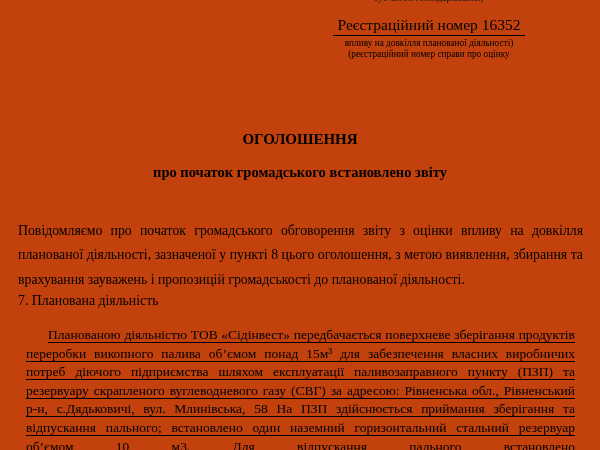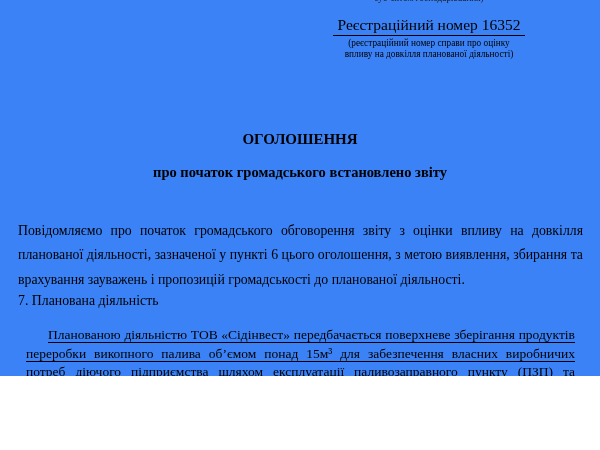--- a/index.html
+++ b/index.html
@@ -1,20 +1,20 @@
 <!DOCTYPE html>
 <html><head>
 <meta charset="utf-8">
 <style>
   html, body { margin: 0; padding: 0; background: #ffffff; }
   .page {
     position: relative;
     width: 600px;
-    height: 376px;
-    background: #3b82f6;
+    height: 450px;
+    background: #c2410c;
     color: #000000;
     overflow: hidden;
     font-family: "Liberation Serif", "DejaVu Serif", serif;
   }
 
   
   .reg-block {
     position: absolute;
     top: 0;
     left: 326px;
@@ -91,29 +91,29 @@
 <div class="page">
 
   <div class="reg-block">
     <div class="clip-line">
       <span>суб’єктом господарювання)</span>
     </div>
     <div class="reg-number">
       <span class="u">Реєстраційний номер 16352</span>
     </div>
     <div class="reg-caption">
+      <div>впливу на довкілля планованої діяльності)</div>
       <div>(реєстраційний номер справи про оцінку</div>
-      <div>впливу на довкілля планованої діяльності)</div>
     </div>
   </div>
 
   <div class="title-block">
     <div class="title-line1">ОГОЛОШЕННЯ</div>
     <div class="title-line2">про початок громадського встановлено звіту</div>
   </div>
 
-  <p class="intro">Повідомляємо про початок громадського обговорення звіту з оцінки впливу на довкілля планованої діяльності, зазначеної у пункті 6 цього оголошення, з метою виявлення, збирання та врахування зауважень і пропозицій громадськості до планованої діяльності.</p>
+  <p class="intro">Повідомляємо про початок громадського обговорення звіту з оцінки впливу на довкілля планованої діяльності, зазначеної у пункті 8 цього оголошення, з метою виявлення, збирання та врахування зауважень і пропозицій громадськості до планованої діяльності.</p>
 
   <h2 class="section-heading">7. Планована діяльність</h2>
 
   <p class="activity">Планованою діяльністю ТОВ «Сідінвест» передбачається поверхневе зберігання продуктів переробки викопного палива об’ємом понад 15м³ для забезпечення власних виробничих потреб діючого підприємства шляхом експлуатації паливозаправного пункту (ПЗП) та резервуару скрапленого вуглеводневого газу (СВГ) за адресою: Рівненська обл., Рівненський р-н, с.Дядьковичі, вул. Млинівська, 58 На ПЗП здійснюється приймання зберігання та відпускання пального; встановлено один наземний горизонтальний стальний резервуар об’ємом 10 м3. Для відпускання пального встановлено</p>
 
 </div>
 
 </body></html>

